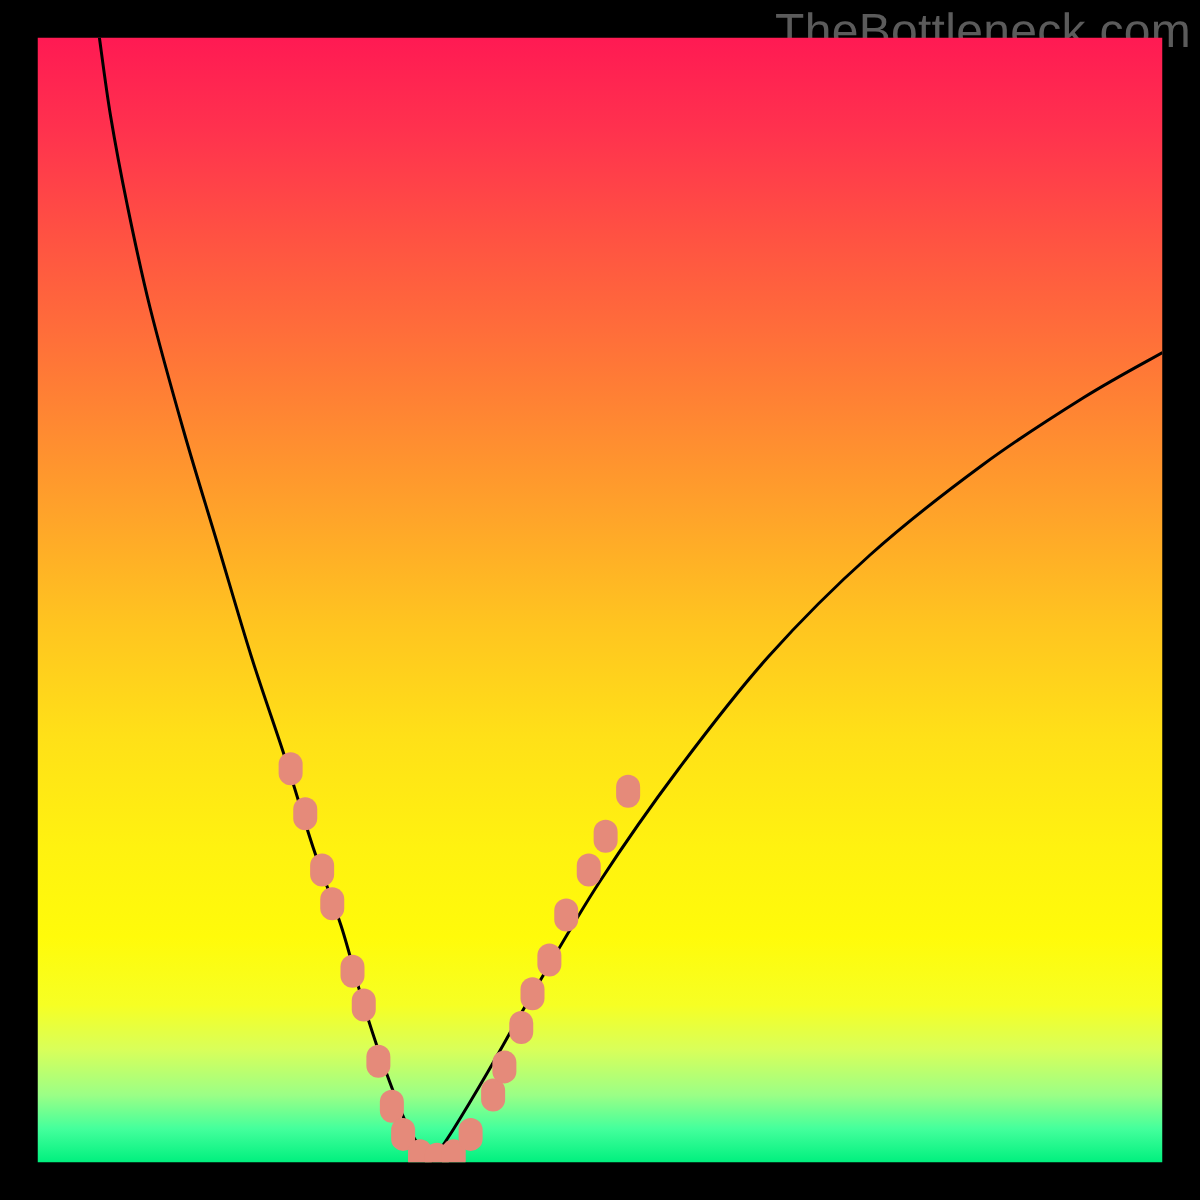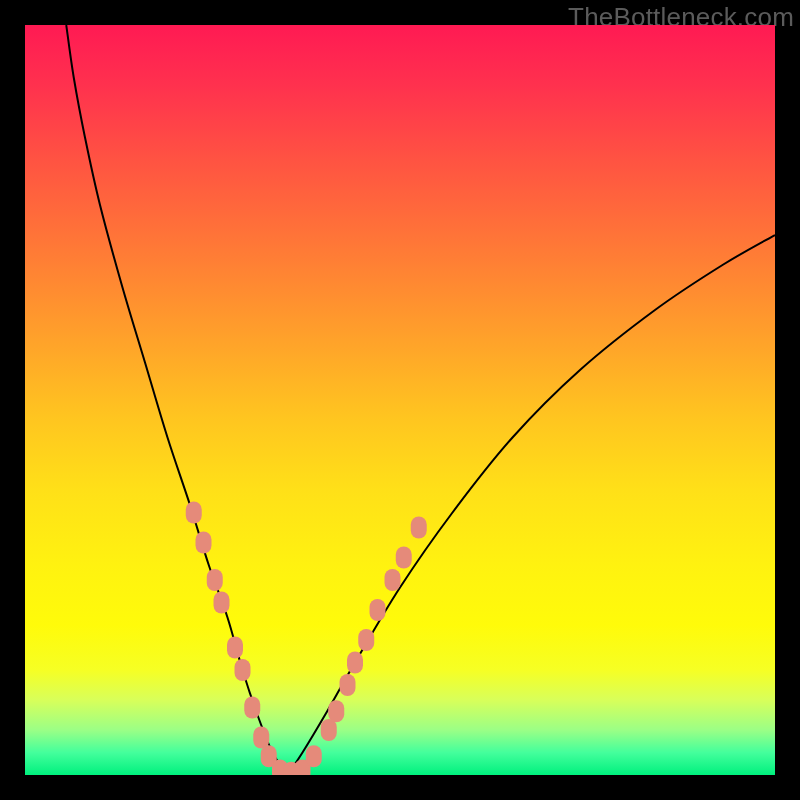--- a/index.html
+++ b/index.html
@@ -8,21 +8,21 @@
     position: relative;
     width: 800px;
     height: 800px;
     background: #000;
   }
   .watermark {
     position: absolute;
     top: 2px;
     right: 6px;
     font-family: Arial, Helvetica, sans-serif;
-    font-size: 26px;
+    font-size: 32px;
     color: #5b5b5b;
     font-weight: 500;
     letter-spacing: 0.2px;
   }
   .plot-area {
     position: absolute;
     left: 25px;
     top: 25px;
     width: 750px;
     height: 750px;

